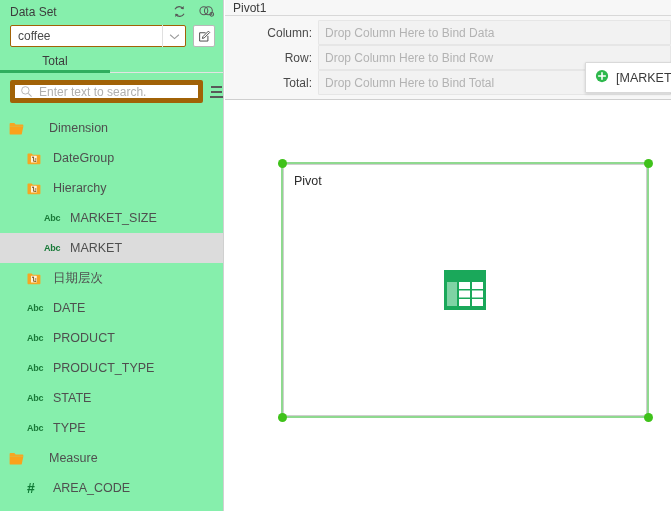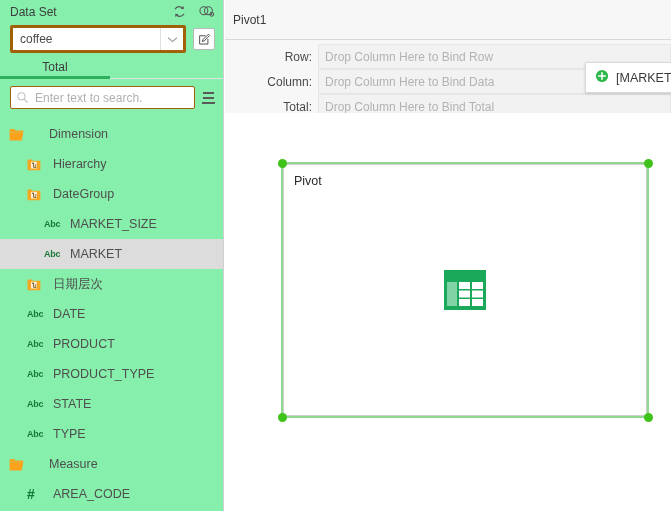--- a/index.html
+++ b/index.html
@@ -62,23 +62,23 @@
 
   .ds-select-row {
     display: flex;
     align-items: center;
     padding: 3px 8px 0 10px;
     gap: 7px;
   }
   .ds-combo {
     position: relative;
     flex: 1;
-    height: 28px;
-    background: #ffffff;
-    border: 3px solid #a16207;
+    height: 22px;
+    background: #ffffff;
+    border: 1px solid #a16207;
     border-radius: 2px;
     display: flex;
     align-items: center;
     box-sizing: border-box;
     cursor: pointer;
   }
   .ds-combo-value {
     flex: 1;
     padding-left: 7px;
     font-size: 12px;
@@ -143,21 +143,21 @@
   .search-row {
     display: flex;
     align-items: center;
     padding: 5px 6px 0 10px;
     gap: 6px;
   }
   .search-box {
     flex: 1;
     height: 23px;
     background: #ffffff;
-    border: 1px solid #a16207;
+    border: 5px solid #a16207;
     border-radius: 2px;
     display: flex;
     align-items: center;
     box-sizing: border-box;
   }
   .search-box input {
     flex: 1;
     border: none;
     outline: none;
     background: transparent;
@@ -237,21 +237,21 @@
   
   #rightpane {
     position: absolute;
     left: 225px;
     top: 0;
     width: 446px;
     height: 511px;
     background: #ffffff;
   }
   .pivot-title-bar {
-    height: 40px;
+    height: 16px;
     background: #f7f7f7;
     border-bottom: 1px solid #d8d8d8;
     display: flex;
     align-items: center;
     padding-left: 8px;
     box-sizing: border-box;
   }
   .pivot-title-bar .ptitle {
     font-size: 12px;
     color: #3a3a3a;
@@ -459,35 +459,35 @@
             <svg width="14" height="13" viewBox="0 0 15 14">
               <path d="M0.5 2.4a.9.9 0 0 1 .9-.9h3.6l1.2 1.4h7.3a.9.9 0 0 1 .9.9v8.4a.9.9 0 0 1-.9.9H1.4a.9.9 0 0 1-.9-.9z" fill="#f5a623"></path>
               <rect x="4.3" y="4.1" width="6.2" height="7.2" rx="0.6" fill="#fff2dc"></rect>
               <path d="M6.0 5.6h1.0v4.4h2.4" fill="none" stroke="#6d4a12" stroke-width="0.9"></path>
               <rect x="5.6" y="5.1" width="1.6" height="1.2" fill="#6d4a12"></rect>
               <rect x="8.4" y="7.0" width="1.6" height="1.1" fill="#6d4a12"></rect>
               <rect x="8.4" y="9.3" width="1.6" height="1.1" fill="#6d4a12"></rect>
             </svg>
           </span>
           <span class="gap6"></span>
-          <span class="tnode-label">Hierarchy</span>
+          <span class="tnode-label">DateGroup</span>
         </div>
         <div class="tree-node lvl1">
           <span class="tnode-icon">
             <svg width="14" height="13" viewBox="0 0 15 14">
               <path d="M0.5 2.4a.9.9 0 0 1 .9-.9h3.6l1.2 1.4h7.3a.9.9 0 0 1 .9.9v8.4a.9.9 0 0 1-.9.9H1.4a.9.9 0 0 1-.9-.9z" fill="#f5a623"></path>
               <rect x="4.3" y="4.1" width="6.2" height="7.2" rx="0.6" fill="#fff2dc"></rect>
               <path d="M6.0 5.6h1.0v4.4h2.4" fill="none" stroke="#6d4a12" stroke-width="0.9"></path>
               <rect x="5.6" y="5.1" width="1.6" height="1.2" fill="#6d4a12"></rect>
               <rect x="8.4" y="7.0" width="1.6" height="1.1" fill="#6d4a12"></rect>
               <rect x="8.4" y="9.3" width="1.6" height="1.1" fill="#6d4a12"></rect>
             </svg>
           </span>
           <span class="gap6"></span>
-          <span class="tnode-label">DateGroup</span>
+          <span class="tnode-label">Hierarchy</span>
         </div>
         <div class="tree-node lvl2">
           <span class="tnode-icon">
             <span class="abc">Abc</span>
           </span>
           <span class="gap6"></span>
           <span class="tnode-label">MARKET_SIZE</span>
         </div>
         <div class="tree-node lvl2 selected">
           <span class="tnode-icon">
@@ -566,26 +566,26 @@
   </div>
 
   <div id="rightpane">
 
     <div class="pivot-title-bar">
       <span class="ptitle">Pivot1</span>
     </div>
 
     <div class="binding-panel" id="binding-panel">
         <div class="bind-row">
+          <div class="bind-label">Column:</div>
+          <div class="bind-drop">Drop Column Here to Bind Data</div>
+        </div>
+        <div class="bind-row">
           <div class="bind-label">Row:</div>
           <div class="bind-drop">Drop Column Here to Bind Row</div>
-        </div>
-        <div class="bind-row">
-          <div class="bind-label">Column:</div>
-          <div class="bind-drop">Drop Column Here to Bind Data</div>
         </div>
         <div class="bind-row">
           <div class="bind-label">Total:</div>
           <div class="bind-drop">Drop Column Here to Bind Total</div>
         </div>
       </div>
 
     <div id="drag-ghost">
       <span>
         <svg width="14" height="14" viewBox="0 0 16 16">

